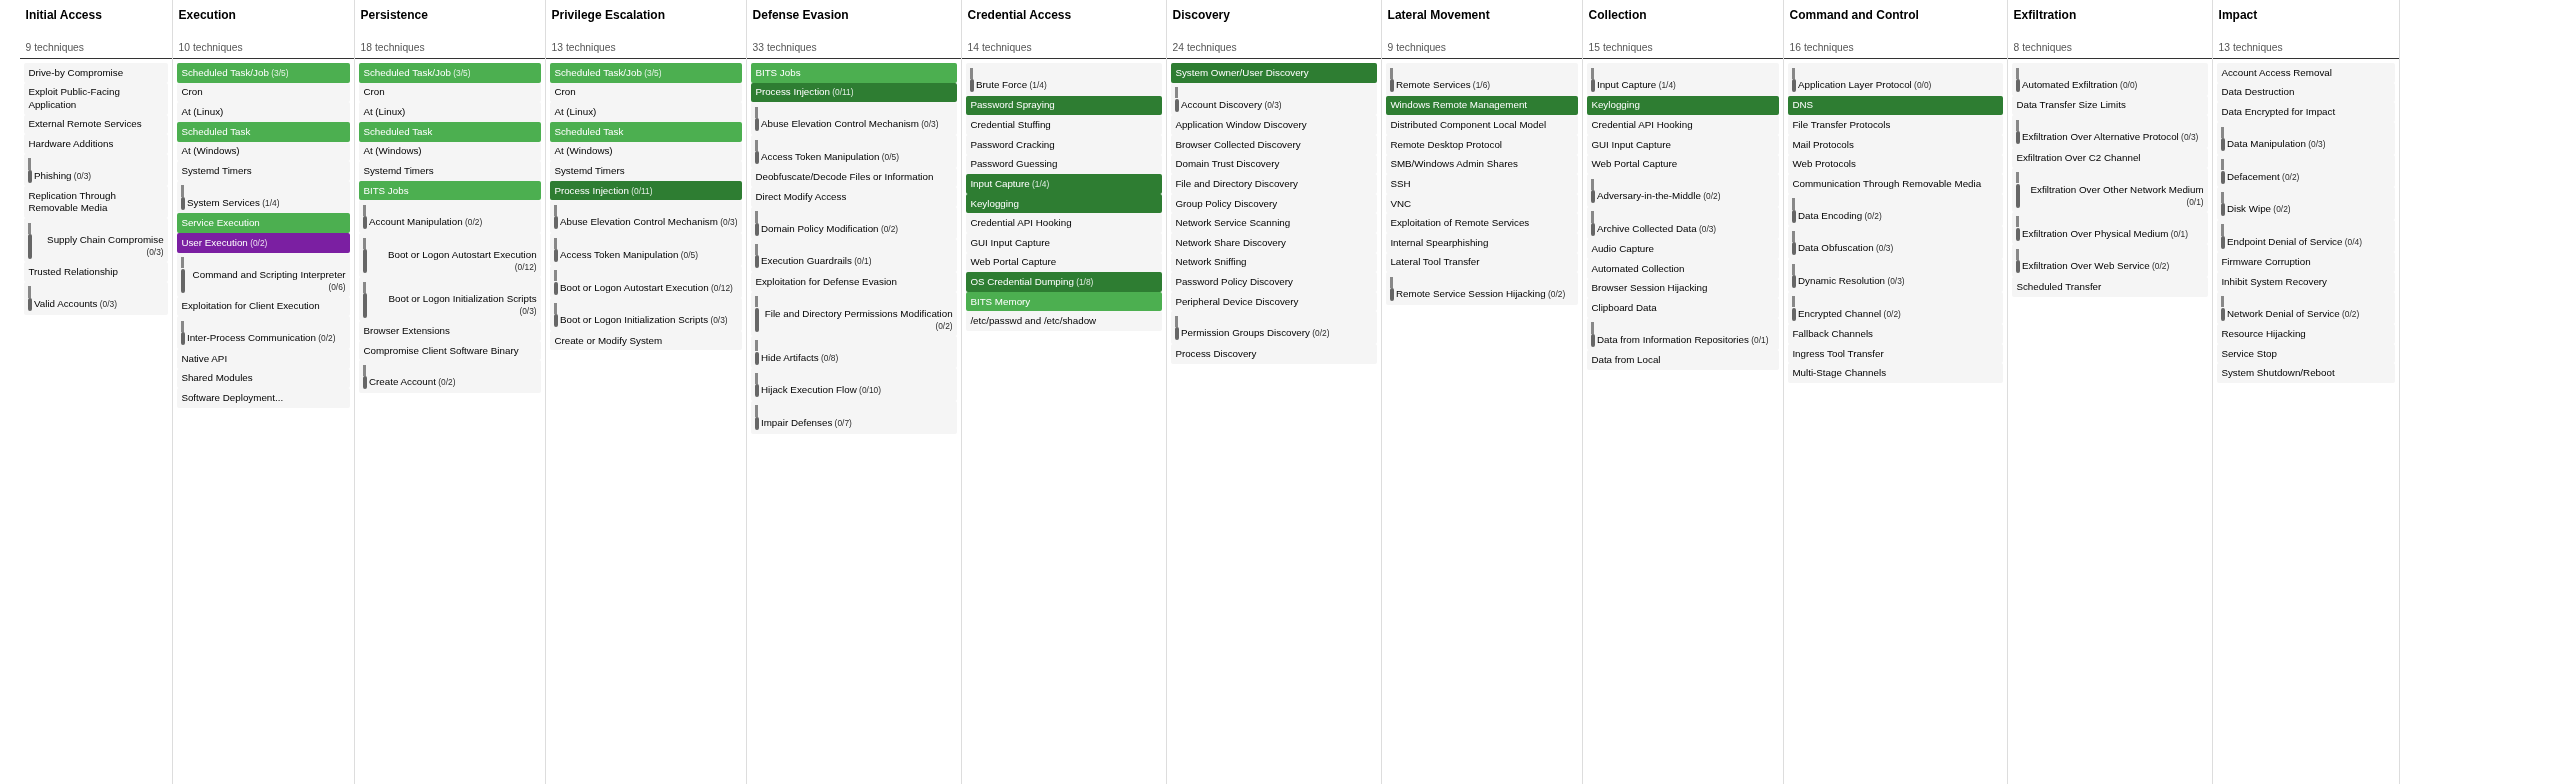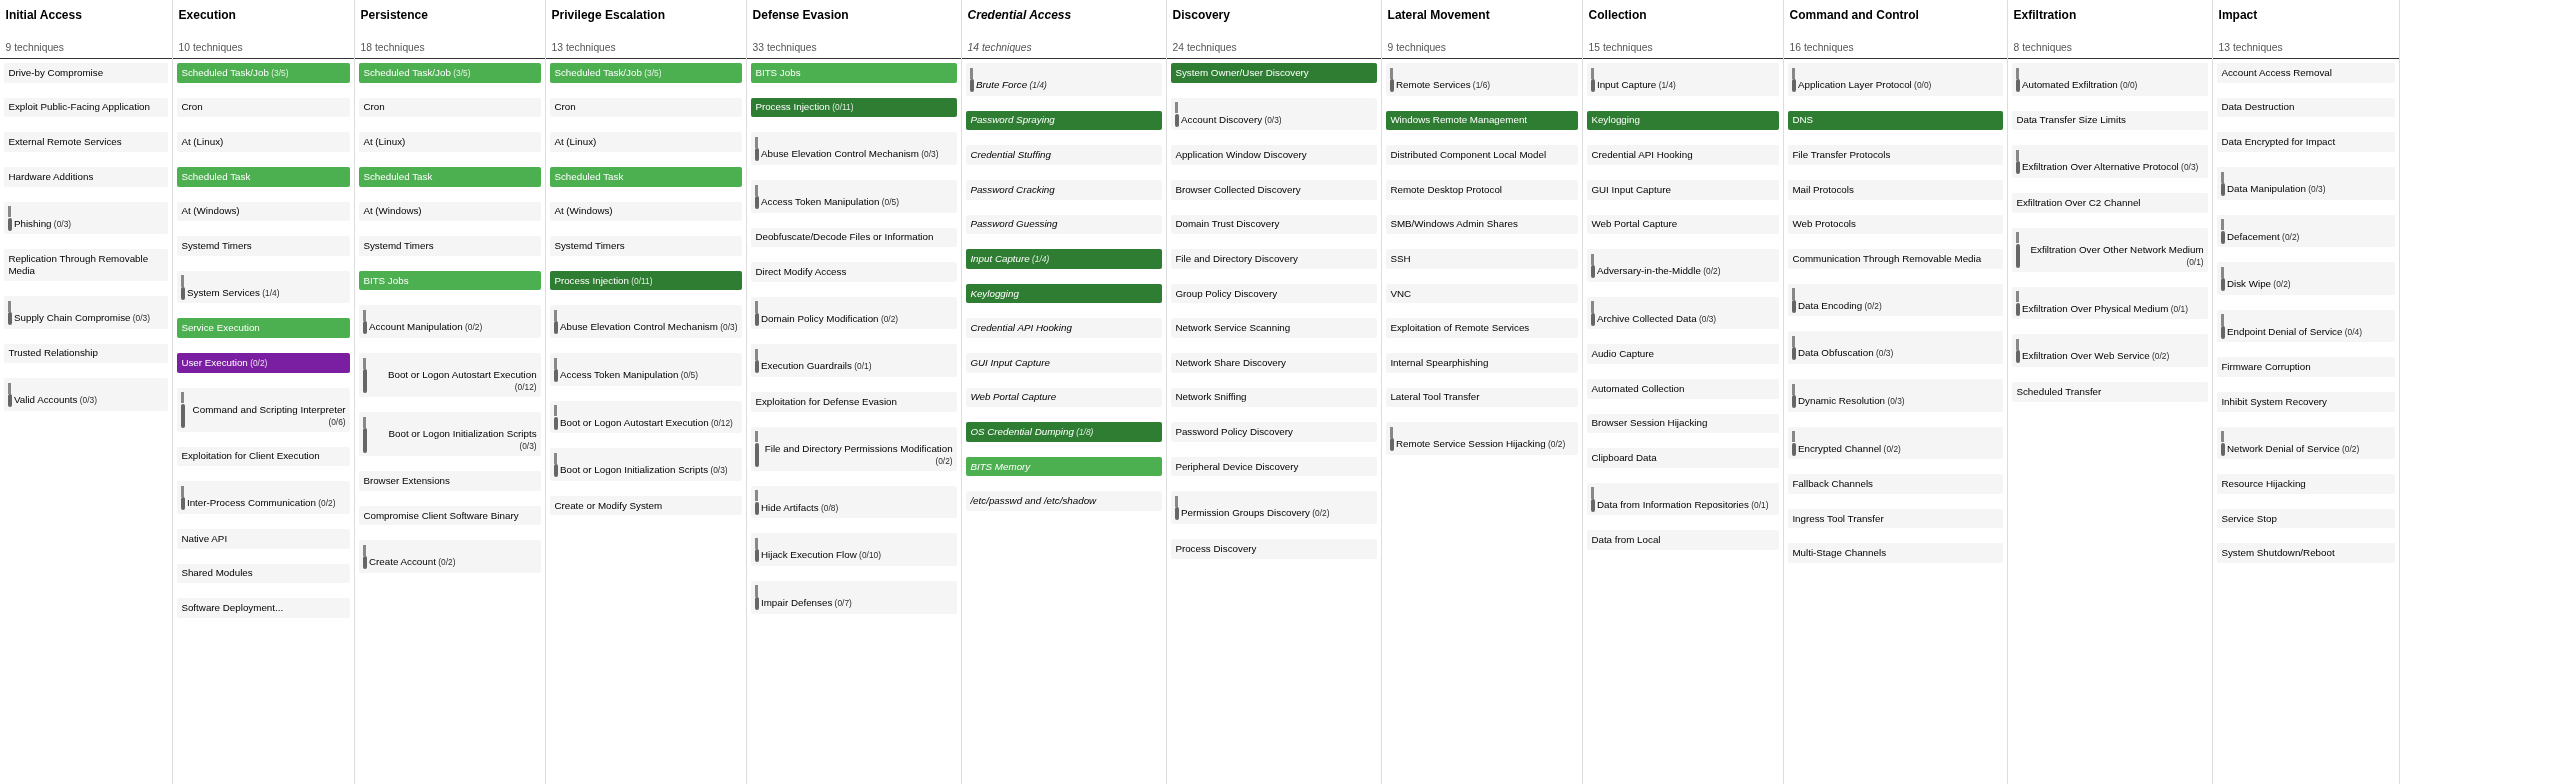--- a/index.html
+++ b/index.html
@@ -35,21 +35,21 @@
     .column-subtitle {
       color: #555;
       font-size: 10.3px;
       margin-top: 20px;
     }
     .column-body {
       flex: 1;
       padding: 3.7px 3.7px;
       display: flex;
       flex-direction: column;
-      gap: 15px;
+      gap: 0;
     }
     .technique {
       padding: 3.7px 4.7px;
       border-radius: 1.9px;
       font-size: 9.8px;
       line-height: 1.25;
       color: #000;
       background: #f5f5f5;
       cursor: pointer;
       position: relative;
@@ -91,21 +91,21 @@
       border-radius: 1.9px;
       flex-shrink: 0;
       align-self: stretch;
       min-height: 13px;
     }
   </style>
 </head>
 <body>
 
 <div class="matrix-container">
-<div class="column" style="width: 173px;">
+<div class="column" style="width: 173px; padding-left: 20px;">
       <div class="column-header">
         <div class="column-title">Initial Access</div>
         <div class="column-subtitle">9 techniques</div>
       </div>
       <div class="column-body">
         <div class="technique"><span>Drive-by Compromise</span></div>
         <div class="technique"><span>Exploit Public-Facing Application</span></div>
         <div class="technique"><span>External Remote Services</span></div>
         <div class="technique"><span>Hardware Additions</span></div>
         <div class="technique has-bar">
@@ -303,21 +303,21 @@
           </div>
         </div>
         <div class="technique has-bar">
           <div class="pill-row">
             <div class="side-bar"></div>
             <span>Impair Defenses<span class="sub-count"> (0/7)</span></span>
           </div>
         </div>
       </div>
     </div>
-    <div class="column" style="width: 205px; font-style: italic;">
+    <div class="column" style="width: 205px;">
       <div class="column-header">
         <div class="column-title">Credential Access</div>
         <div class="column-subtitle">14 techniques</div>
       </div>
       <div class="column-body">
         <div class="technique has-bar">
           <div class="pill-row">
             <div class="side-bar"></div>
             <span>Brute Force<span class="sub-count"> (1/4)</span></span>
           </div>

